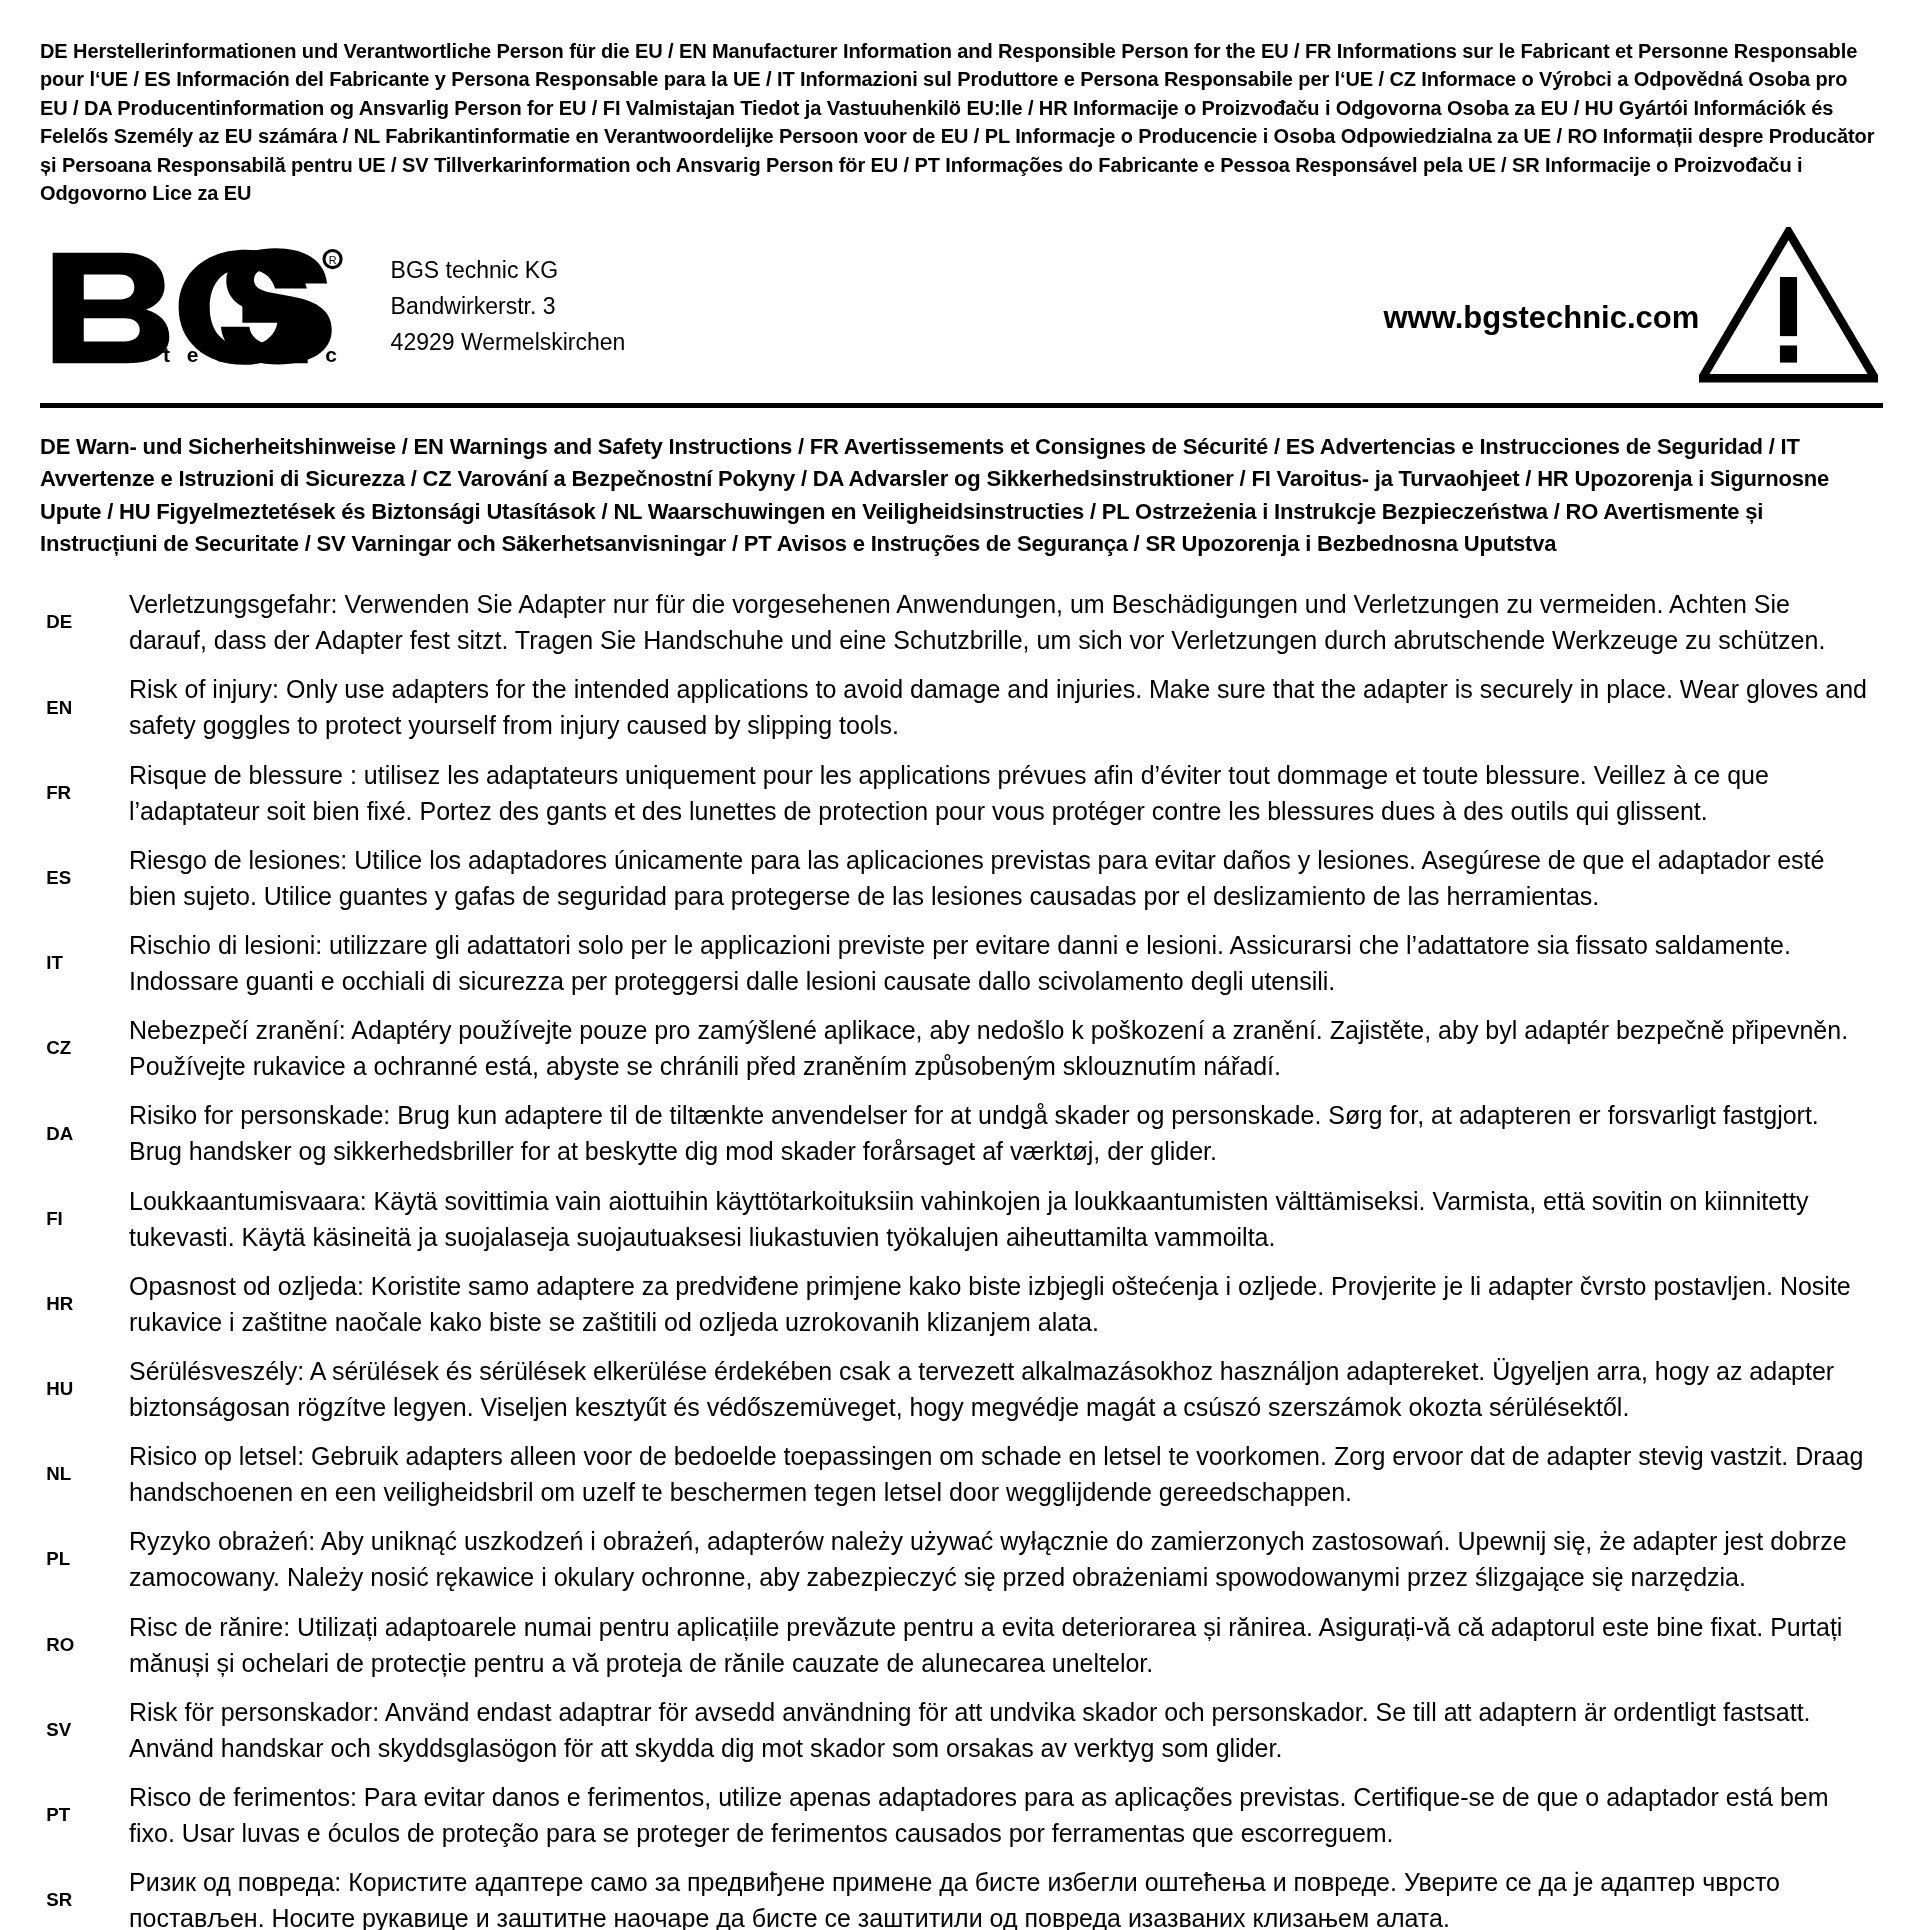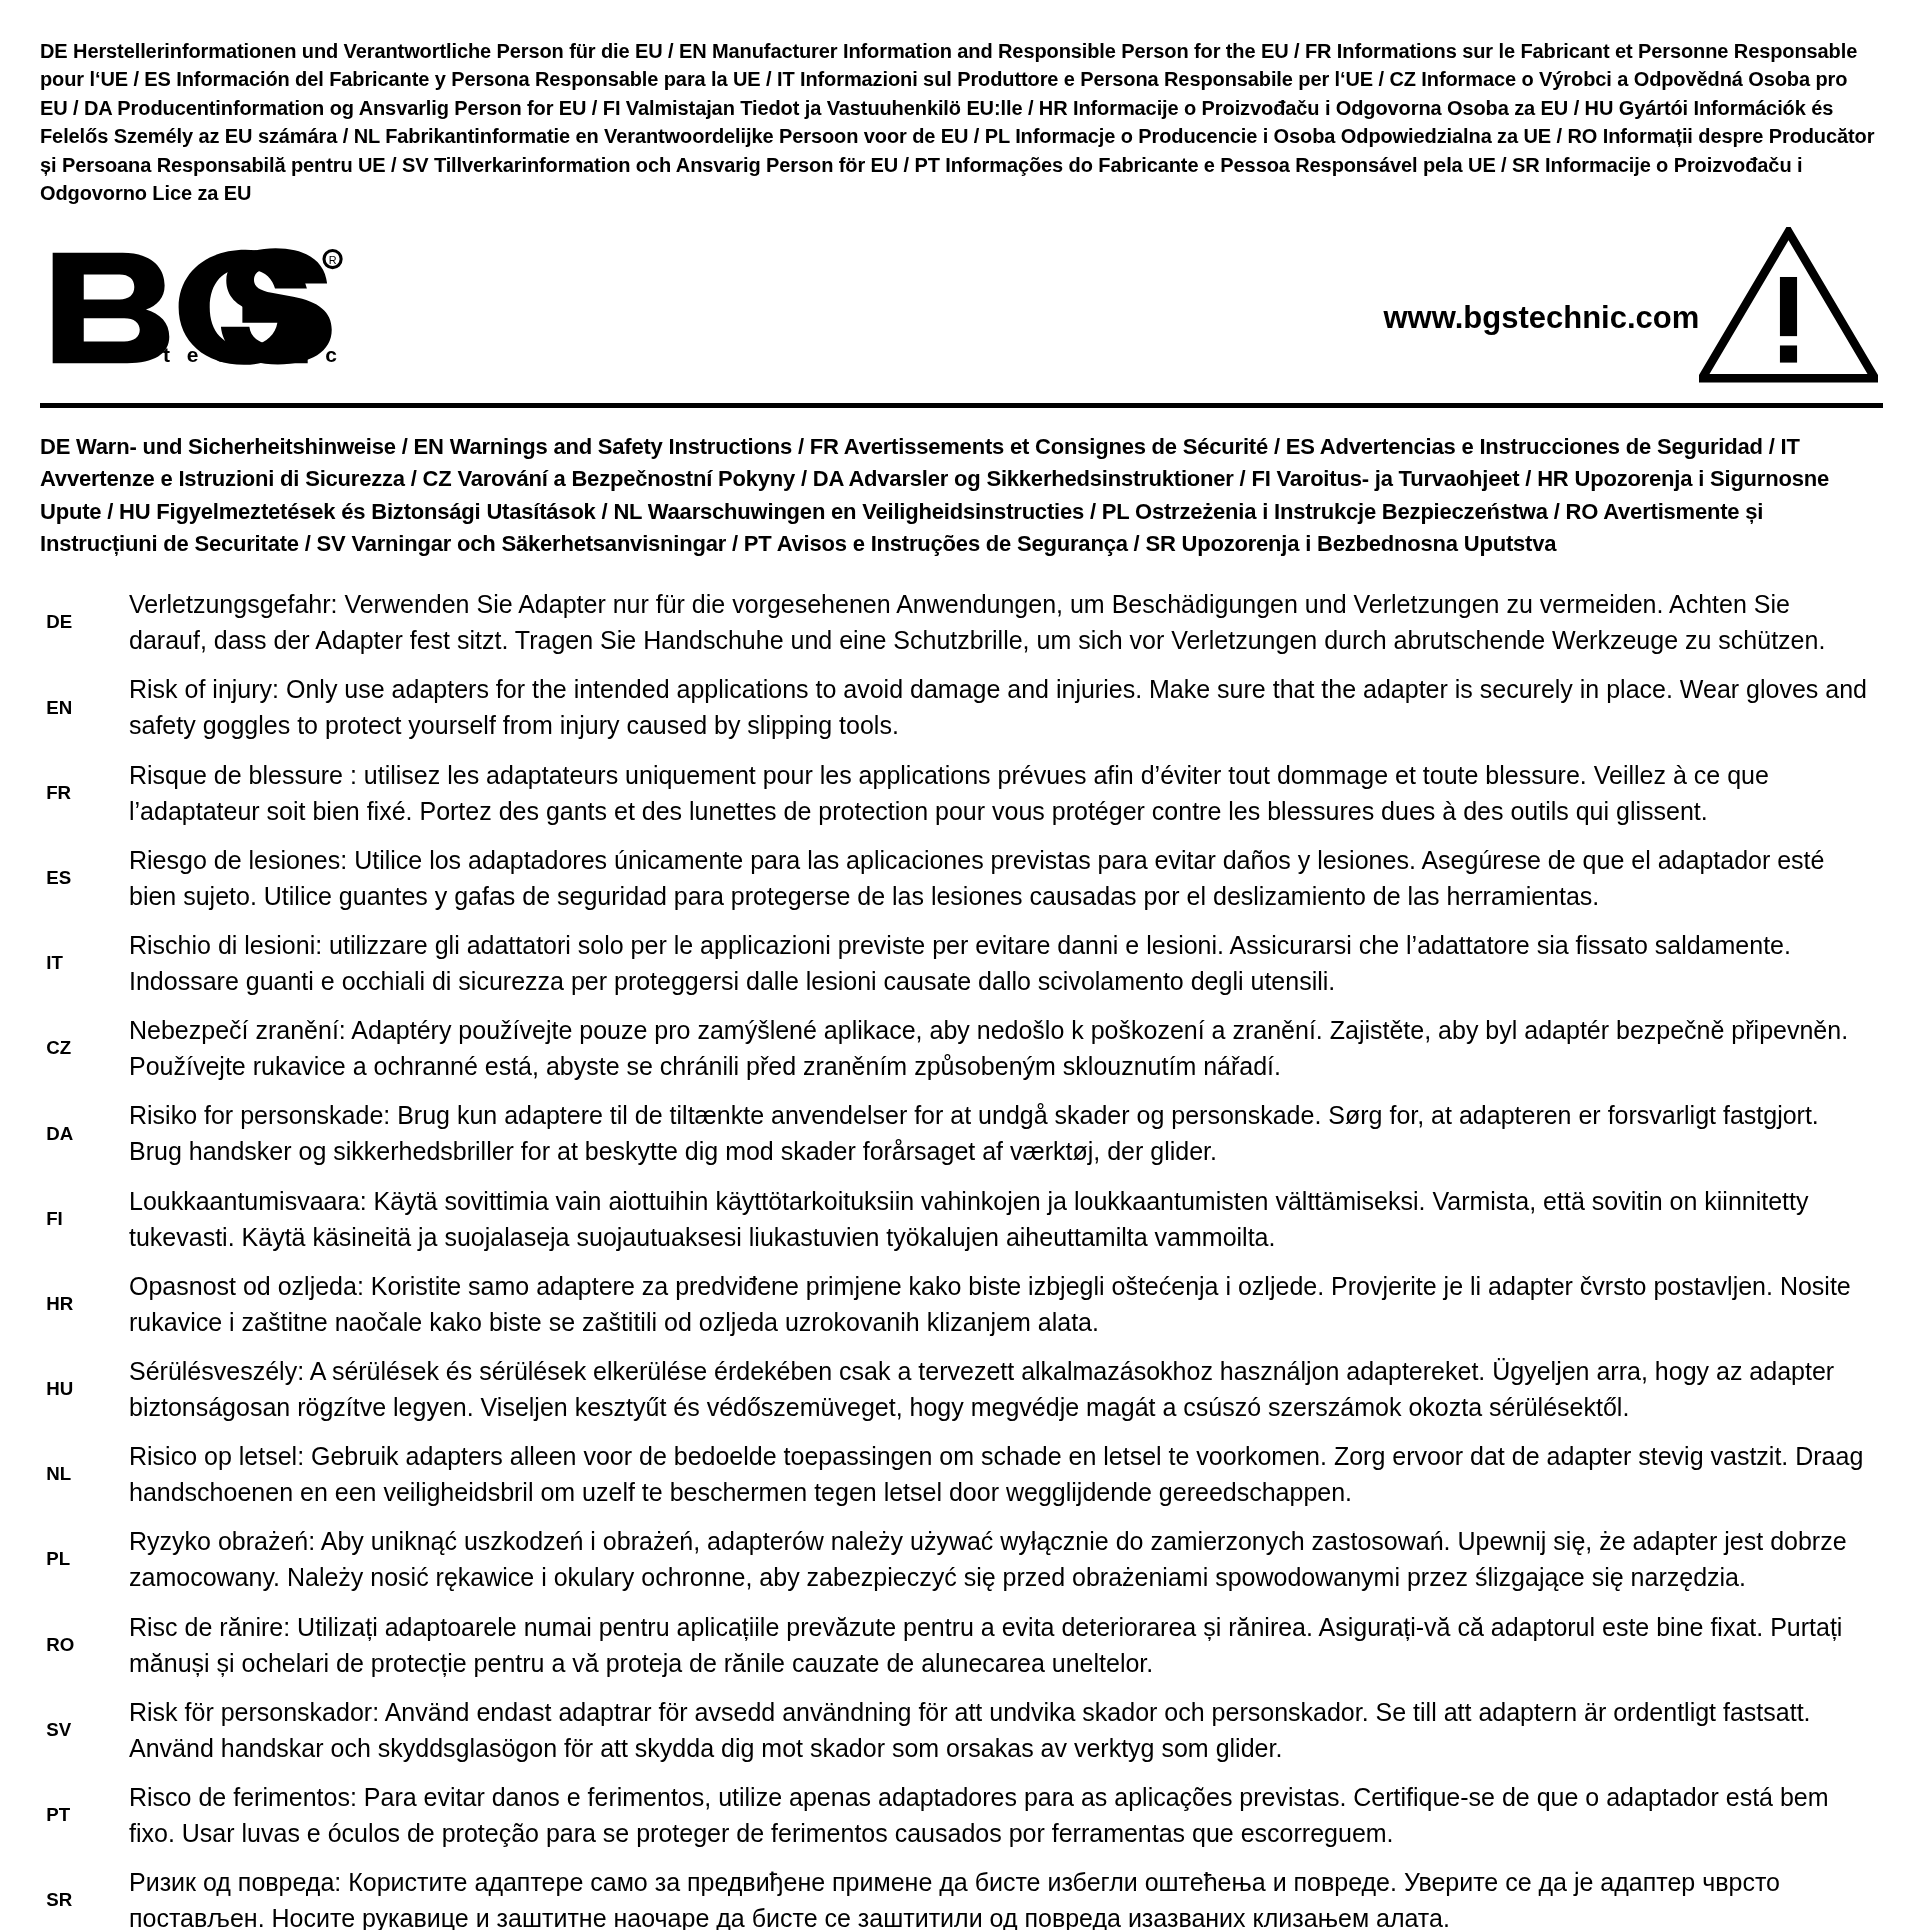--- a/index.html
+++ b/index.html
@@ -129,20 +129,25 @@
 
         <path d="M300 104 C302 120 316 128 338 128 C358 128 370 121 370 110 C370 100 362 95 344 92 L318 87 C286 81 270 66 270 44 C270 18 296 2 334 2 C374 2 398 19 401 48 L362 48 C359 34 350 27 333 27 C316 27 306 33 306 43 C306 52 313 57 329 60 L357 65 C390 71 407 85 407 108 C407 136 380 153 337 153 C294 153 266 135 263 104 Z" fill="#000" transform="translate(-38,-2) scale(0.99)"></path>
 
         <circle cx="366" cy="14" r="11" fill="none" stroke="#000" stroke-width="4"></circle>
         <text x="366" y="20" font-family="Liberation Sans, sans-serif" font-size="14" text-anchor="middle" fill="#000">R</text>
 
         <text x="148" y="146" font-family="Liberation Sans, sans-serif" font-size="27" font-weight="bold" letter-spacing="7" fill="#000">t e c h n i c</text>
       </svg>
     </div>
 
+    <div class="addr-block">
+      <div>BGS technic KG</div>
+      <div>Bandwirkerstr. 3</div>
+      <div>42929 Wermelskirchen</div>
+    </div>
 
 
     <div class="web-block">www.bgstechnic.com</div>
 
     <div class="warn-tri">
       <svg width="179" height="156" viewBox="0 0 230 200">
         <path d="M115 6 L226 194 L4 194 Z" fill="none" stroke="#000" stroke-width="11" stroke-linejoin="miter"></path>
         <rect x="104" y="64" width="22" height="76" fill="#000"></rect>
         <rect x="104" y="152" width="22" height="22" fill="#000"></rect>
       </svg>

